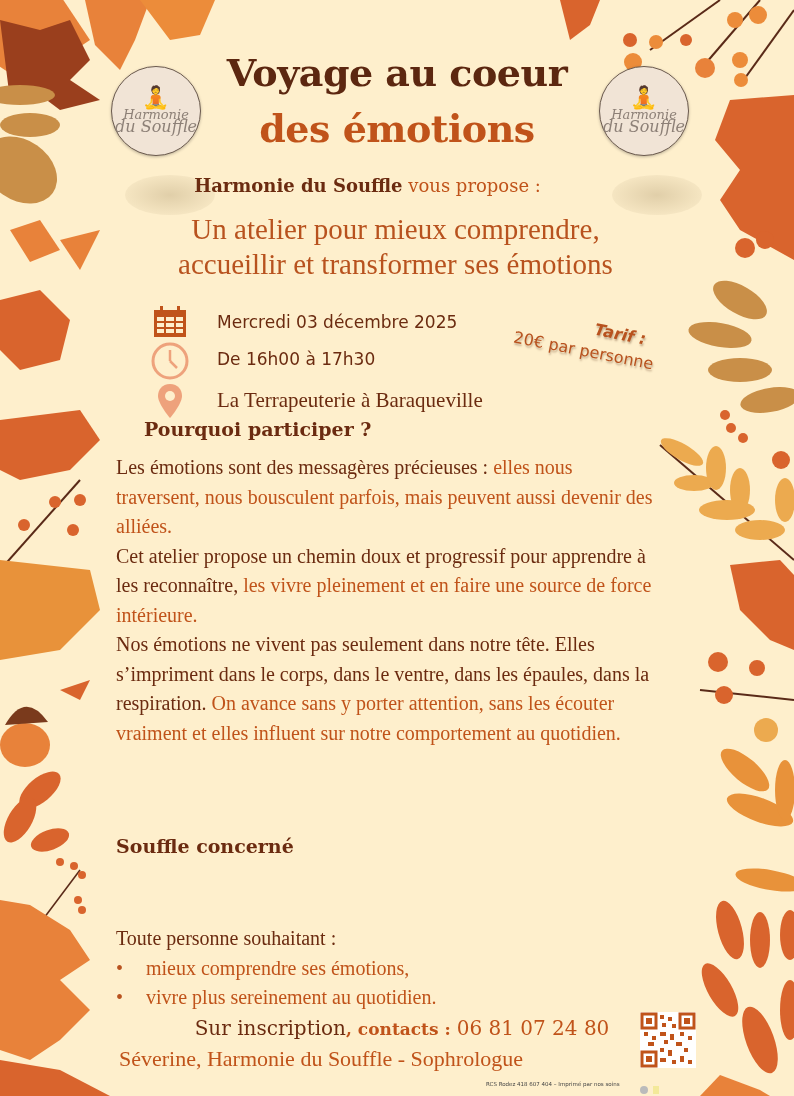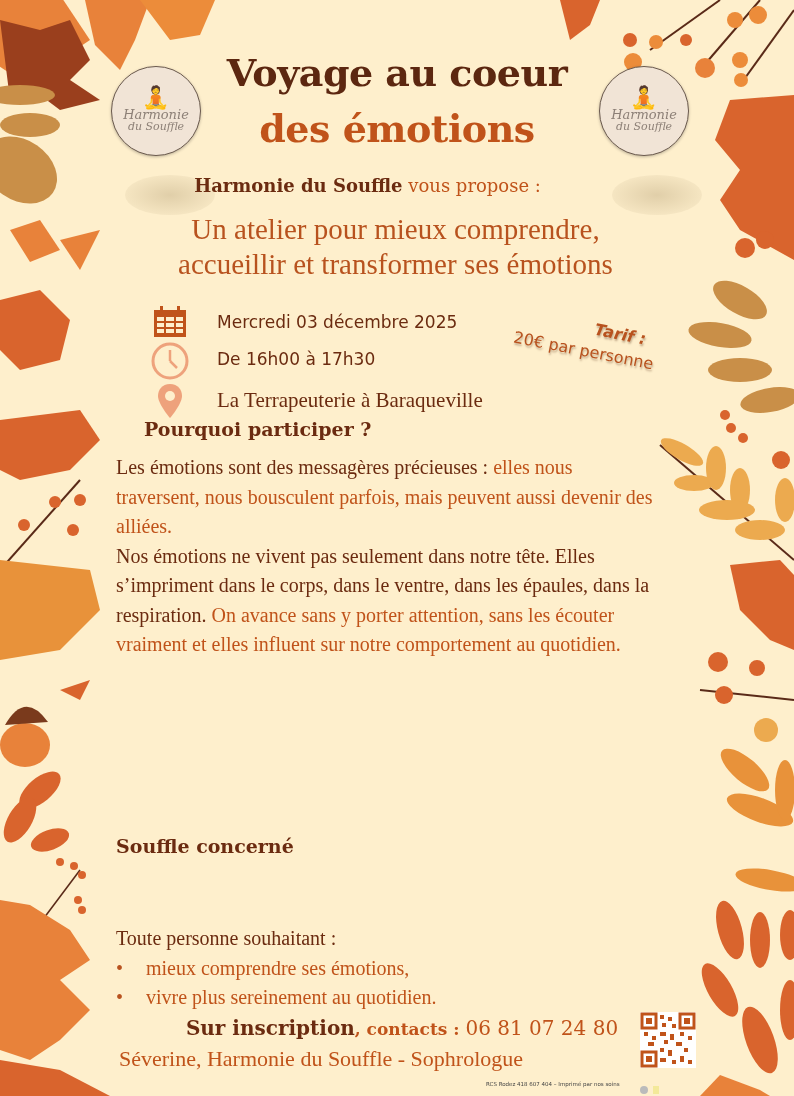--- a/index.html
+++ b/index.html
@@ -4,38 +4,38 @@
 <style>
   html, body { margin:0; padding:0; }
   body { width:794px; height:1096px; overflow:hidden; background:#fdeecb; position:relative; font-family:"DejaVu Serif", "Liberation Serif", serif; }
   .page { position:absolute; inset:0; background:#feefcc; overflow:hidden; }
   .deco { position:absolute; }
   .abs { position:absolute; }
   .title1 { left:0; width:794px; top:50px; text-align:center; font-family:"DejaVu Serif", serif; font-weight:bold; font-size:38px; color:#5c2710; letter-spacing:-0.5px; }
   .title2 { left:0; width:794px; top:106px; text-align:center; font-family:"DejaVu Serif", serif; font-weight:bold; font-size:38px; color:#c0531a; letter-spacing:-0.5px; }
   .logo { width:88px; height:88px; border-radius:50%; background:#f1e4d6; border:1px solid #6b5a4e; box-shadow:0 1px 3px rgba(0,0,0,0.25); display:flex; flex-direction:column; align-items:center; justify-content:center; }
   .logo .l1 { font-family:"DejaVu Serif", serif; font-style:italic; color:#8d8077; font-size:13px; line-height:13px; margin-top:18px; }
-  .logo .l2 { font-family:"DejaVu Serif", serif; font-style:italic; color:#8d8077; font-size:11px; line-height:12px; }
+  .logo .l2 { font-family:"DejaVu Serif", serif; font-style:italic; color:#8d8077; font-size:16px; line-height:12px; }
   .intro { left:0; width:735px; top:175px; text-align:center; font-size:18px; color:#c0531a; }
   .intro b { color:#6b2b10; }
   .subtitle { left:0; width:791px; top:212px; text-align:center; font-size:26px; line-height:35px; color:#b8521e; font-family:"Liberation Serif", serif; font-size:29px; }
   .info { left:217px; font-family:"DejaVu Sans", sans-serif; font-size:17px; color:#6b2b10; }
   .loc { left:217px; top:388px; font-family:"Liberation Serif", serif; font-size:21px; color:#6b2b10; }
   .tarif { left:520px; top:305px; width:180px; transform:rotate(11deg); transform-origin:left top; font-family:"DejaVu Sans", sans-serif; color:#b8521e; text-shadow:1px 2px 2px rgba(90,50,20,0.35); }
   .tarif .t1 { font-weight:bold; font-style:italic; font-size:16px; margin-left:78px; }
   .tarif .t2 { font-size:16px; margin-top:4px; }
   .h2 { left:116px; font-weight:bold; font-size:19px; color:#6b2b10; }
   .body { left:116px; width:540px; font-family:"Liberation Serif", serif; font-size:20px; line-height:29.5px; color:#6b2b10; }
   .body .acc { color:#c0531a; }
   .list { left:116px; top:876px; width:620px; font-family:"Liberation Serif", serif; font-size:20px; line-height:29.5px; color:#6b2b10;margin-top:48px; }
   .list ul { margin:0; padding:0; list-style:none; }
   .list li { color:#c0531a; position:relative; padding-left:30px; }
   .list li::before { content:"•"; position:absolute; left:0; color:#b8521e; }
   .contact { left:0; width:794px; top:1016px; text-align:center; font-size:20px; color:#c0531a; padding-left:10px; box-sizing:border-box; }
-  .contact .b1 { font-weight:bold; color:#6b2b10; font-size:20px; }
+  .contact .b1 { font-weight:normal; color:#6b2b10; font-size:20px; }
   .contact .b2 { font-weight:bold; font-size:17px; }
   .sign { left:0; width:632px; top:1046px; text-align:center; font-family:"Liberation Serif", serif; font-size:22px; color:#c0531a; padding-left:10px; box-sizing:border-box; }
   .rcs { left:486px; top:1081px; font-family:"DejaVu Sans", sans-serif; font-size:5.5px; color:#444; }
   .qr { left:640px; top:1012px; width:56px; height:56px; background:#fff; }
   .glow { width:90px; height:40px; border-radius:50%; background:radial-gradient(ellipse at center, rgba(200,180,140,0.55), rgba(254,239,204,0)); }
 </style>
 </head>
 <body>
 
 <div class="page">
@@ -182,20 +182,21 @@
   <div class="abs loc">La Terrapeuterie à Baraqueville</div>
 
   <div class="abs tarif">
     <div class="t1">Tarif :</div>
     <div class="t2">20€ par personne</div>
   </div>
 
   <div class="abs h2" style="top:418px;margin-left:28px;">Pourquoi participer ?</div>
   <div class="abs body" style="top:453px;">
     <div><span>Les émotions sont des messagères précieuses : </span><span class="acc">elles nous traversent, nous bousculent parfois, mais peuvent aussi devenir des alliées.</span></div>
+    <div><span>Cet atelier propose un chemin doux et progressif pour apprendre à les reconnaître, </span><span class="acc">les vivre pleinement et en faire une source de force intérieure.</span></div>
     <div><span>Nos émotions ne vivent pas seulement dans notre tête. Elles s’impriment dans le corps, dans le ventre, dans les épaules, dans la respiration. </span><span class="acc">On avance sans y porter attention, sans les écouter vraiment et elles influent sur notre comportement au quotidien.</span></div>
   </div>
 
   <div class="abs h2" style="top:835px;">Souffle concerné</div>
   <div class="abs list">
     <div>Toute personne souhaitant :</div>
     <ul>
       <li>mieux comprendre ses émotions,</li>
       <li>vivre plus sereinement au quotidien.</li>
     </ul>

